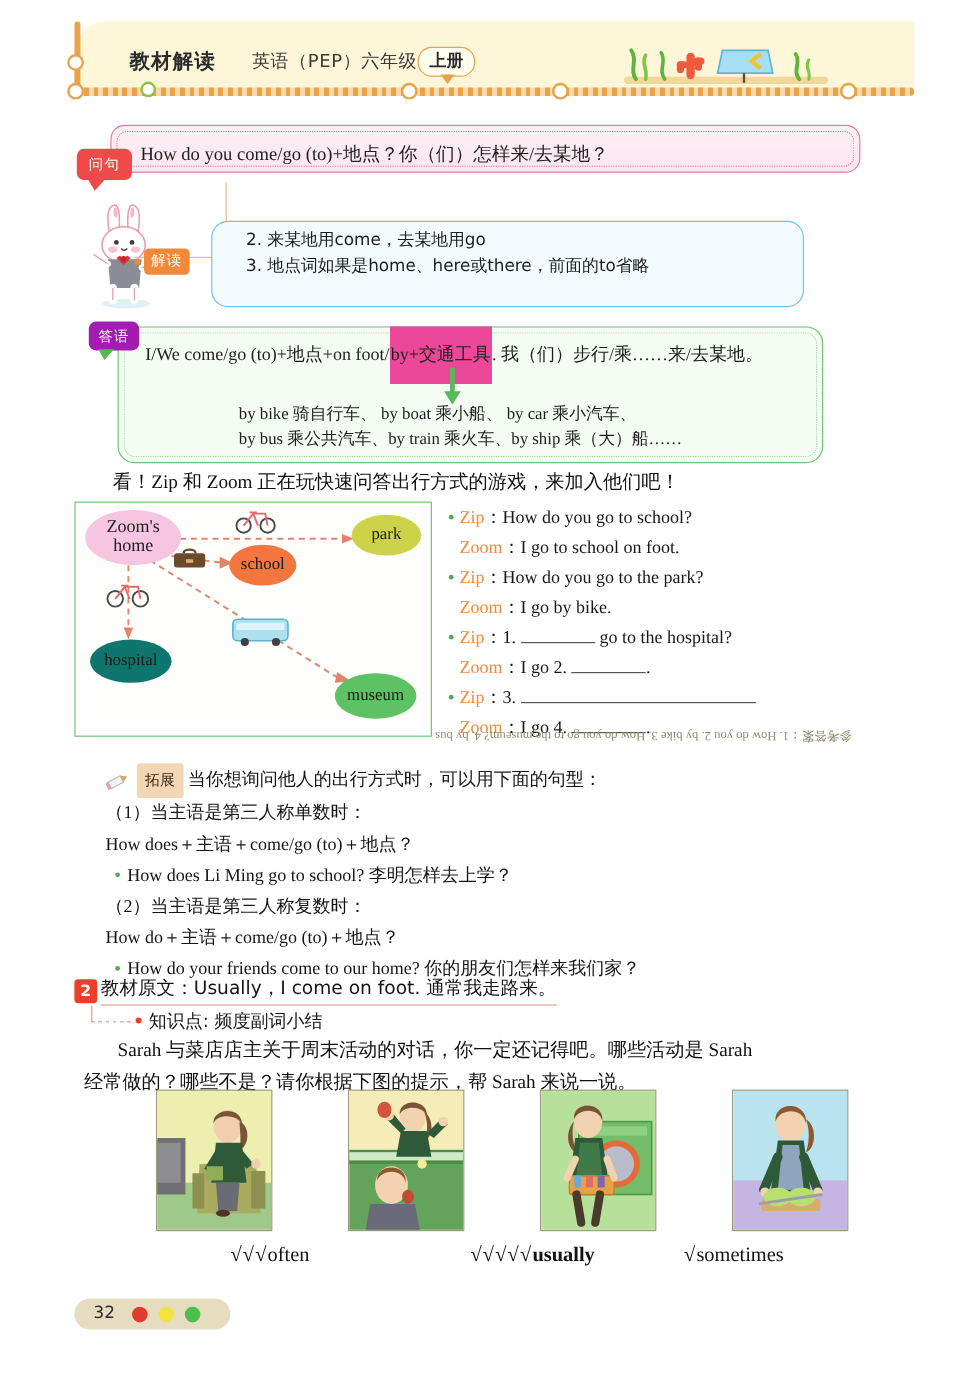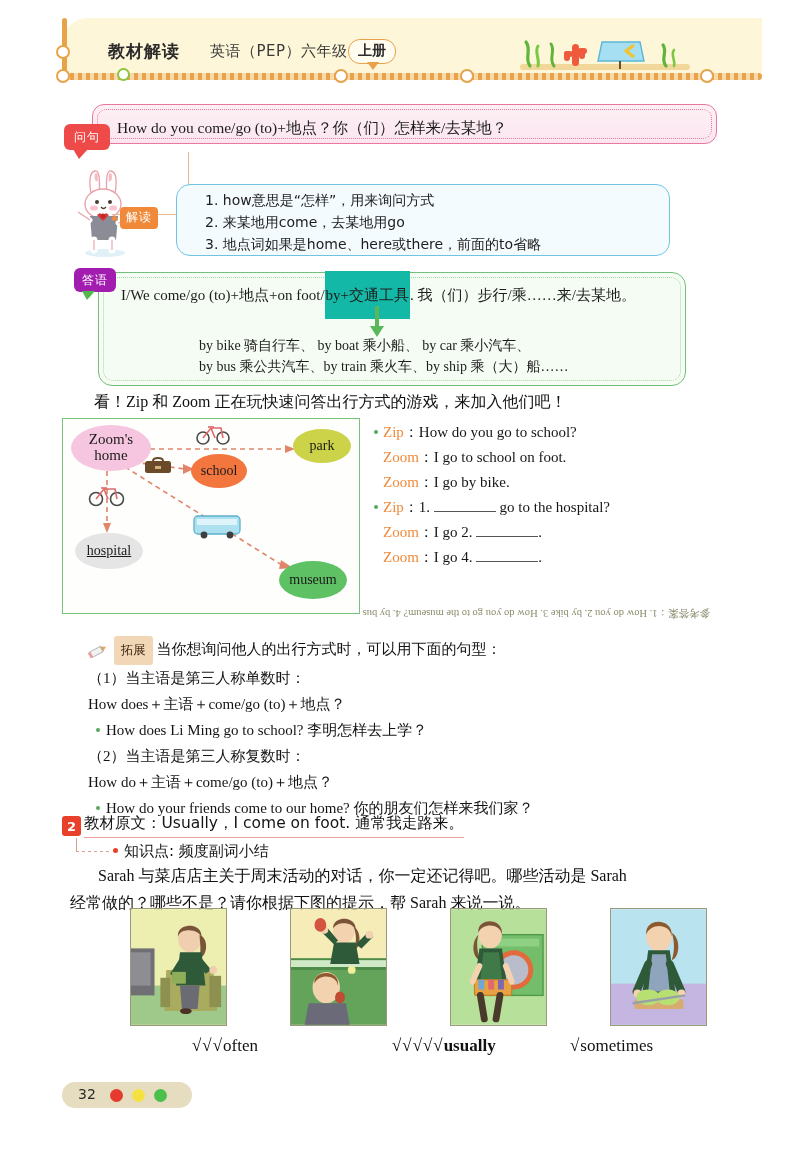--- a/index.html
+++ b/index.html
@@ -139,21 +139,21 @@
     z-index: 4;
   }
   .tag-a:after{
     content:""; position:absolute; left:8px; bottom:-8px;
     border-left:5px solid transparent; border-right:8px solid transparent;
     border-top:9px solid #52b84e;
   }
   .abox-line1{
     position:absolute; left:22px; top:13px; font-size:15px; color:#1d1d1d; white-space:nowrap;
   }
-  .hl { background: #14b8a6; padding: 16px 1px; }
+  .hl { background: #ec4899; padding: 16px 1px; }
   .abox-trans{
     position:absolute; left:100px; top:62px;
     font-size:14px; color:#1d1d1d; line-height:21px; white-space:nowrap;
   }
 
   
   .intro {
     position: absolute; left: 94px; top: 392px;
     font-size: 16px; color: #111; white-space: nowrap;
   }
@@ -319,21 +319,20 @@
     <path d="M28 72 L28 82 M46 72 L46 82" stroke="#fff" stroke-width="7" stroke-linecap="round"></path>
     <path d="M28 72 L28 82 M46 72 L46 82" stroke="#e8a0a8" stroke-width="1.1" fill="none"></path>
   </svg>
 
   <div class="connector-v"></div>
   <div class="connector-h"></div>
   <div class="tag-explain-dot"></div>
   <div class="tag-explain">解读</div>
   <div class="ebox">
     <div class="ebox-list">
-      <p>1. how意思是“怎样”，用来询问方式</p>
       <p>2. 来某地用come，去某地用go</p>
       <p>3. 地点词如果是home、here或there，前面的to省略</p>
     </div>
   </div>
 
   <div class="tag-a">答语</div>
   <div class="abox">
     <div class="abox-inner"></div>
     <div class="abox-line1"><span>I/We come/go (to)+地点+on foot/</span><span class="hl">by+交通工具</span><span>. 我（们）步行/乘……来/去某地。</span></div>
     <svg style="position:absolute;left:268px;top:33px;" width="20" height="32">
@@ -363,21 +362,21 @@
 
     <div class="node-e" style="left:8px;top:6px;width:80px;height:46px;background:#f6c6e0;font-size:15px;">
       <span>Zoom's home</span>
     </div>
     <div class="node-e" style="left:230px;top:10px;width:58px;height:34px;background:#ccd348;font-size:14px;">
       <span>park</span>
     </div>
     <div class="node-e" style="left:128px;top:35px;width:56px;height:34px;background:#f4763f;font-size:14px;">
       <span>school</span>
     </div>
-    <div class="node-e" style="left:12px;top:114px;width:68px;height:36px;background:#e5e5e5;font-size:14px;text-decoration:underline;">
+    <div class="node-e" style="left:12px;top:114px;width:68px;height:36px;background:#0f766e;font-size:14px;">
       <span>hospital</span>
     </div>
     <div class="node-e" style="left:216px;top:142px;width:68px;height:38px;background:#5ec163;font-size:14px;">
       <span>museum</span>
     </div>
 
     <svg style="position:absolute;left:132px;top:2px;" width="36" height="24">
       <circle cx="8" cy="17" r="6" fill="none" stroke="#4a4a4a" stroke-width="1.6"></circle>
       <circle cx="28" cy="17" r="6" fill="none" stroke="#4a4a4a" stroke-width="1.6"></circle>
       <path d="M8 17 L16 7 L26 7 L28 17 M16 7 L20 17" stroke="#e06a6a" stroke-width="1.6" fill="none"></path>
@@ -398,23 +397,25 @@
       <rect x="3" y="5" width="46" height="18" rx="4" fill="#aee1ef" stroke="#5fb0cc" stroke-width="1.3"></rect>
       <rect x="6" y="8" width="40" height="6" fill="#dff4fa"></rect>
       <circle cx="13" cy="24" r="3.4" fill="#3f3f3f"></circle>
       <circle cx="39" cy="24" r="3.4" fill="#3f3f3f"></circle>
     </svg>
   </div>
 
   <div class="dlg">
     <div class="dlg-row"><span class="dot-g"></span><span class="who-zip">Zip</span>：<span>How do you go to school?</span></div>
     <div class="dlg-row indent"><span class="who-zoom">Zoom</span>：<span>I go to school on foot.</span></div>
+    <div class="dlg-row"><span class="dot-g"></span><span class="who-zip">Zip</span>：<span>How do you go to the park?</span></div>
     <div class="dlg-row indent"><span class="who-zoom">Zoom</span>：<span>I go by bike.</span></div>
     <div class="dlg-row"><span class="dot-g"></span><span class="who-zip">Zip</span>：<span>1.</span> <span class="blank-s"></span> <span>go to the hospital?</span></div>
     <div class="dlg-row indent"><span class="who-zoom">Zoom</span>：<span>I go 2.</span> <span class="blank-s"></span><span>.</span></div>
+    <div class="dlg-row"><span class="dot-g"></span><span class="who-zip">Zip</span>：<span>3.</span> <span class="blank-l"></span></div>
     <div class="dlg-row indent"><span class="who-zoom">Zoom</span>：<span>I go 4.</span> <span class="blank-s"></span><span>.</span></div>
   </div>
 
   <div class="ans-flip">参考答案：1. How do you   2. by bike   3. How do you go to the museum?   4. by bus</div>
 
   <div class="ext-wrap">
     <div class="ext-line">
       <svg class="pencil-icon" width="20" height="16" viewBox="0 0 20 16">
         <g transform="rotate(-28 10 8)">
           <rect x="2" y="5" width="12" height="6" fill="#f2f2f2" stroke="#b9b9b9" stroke-width="1"></rect>

